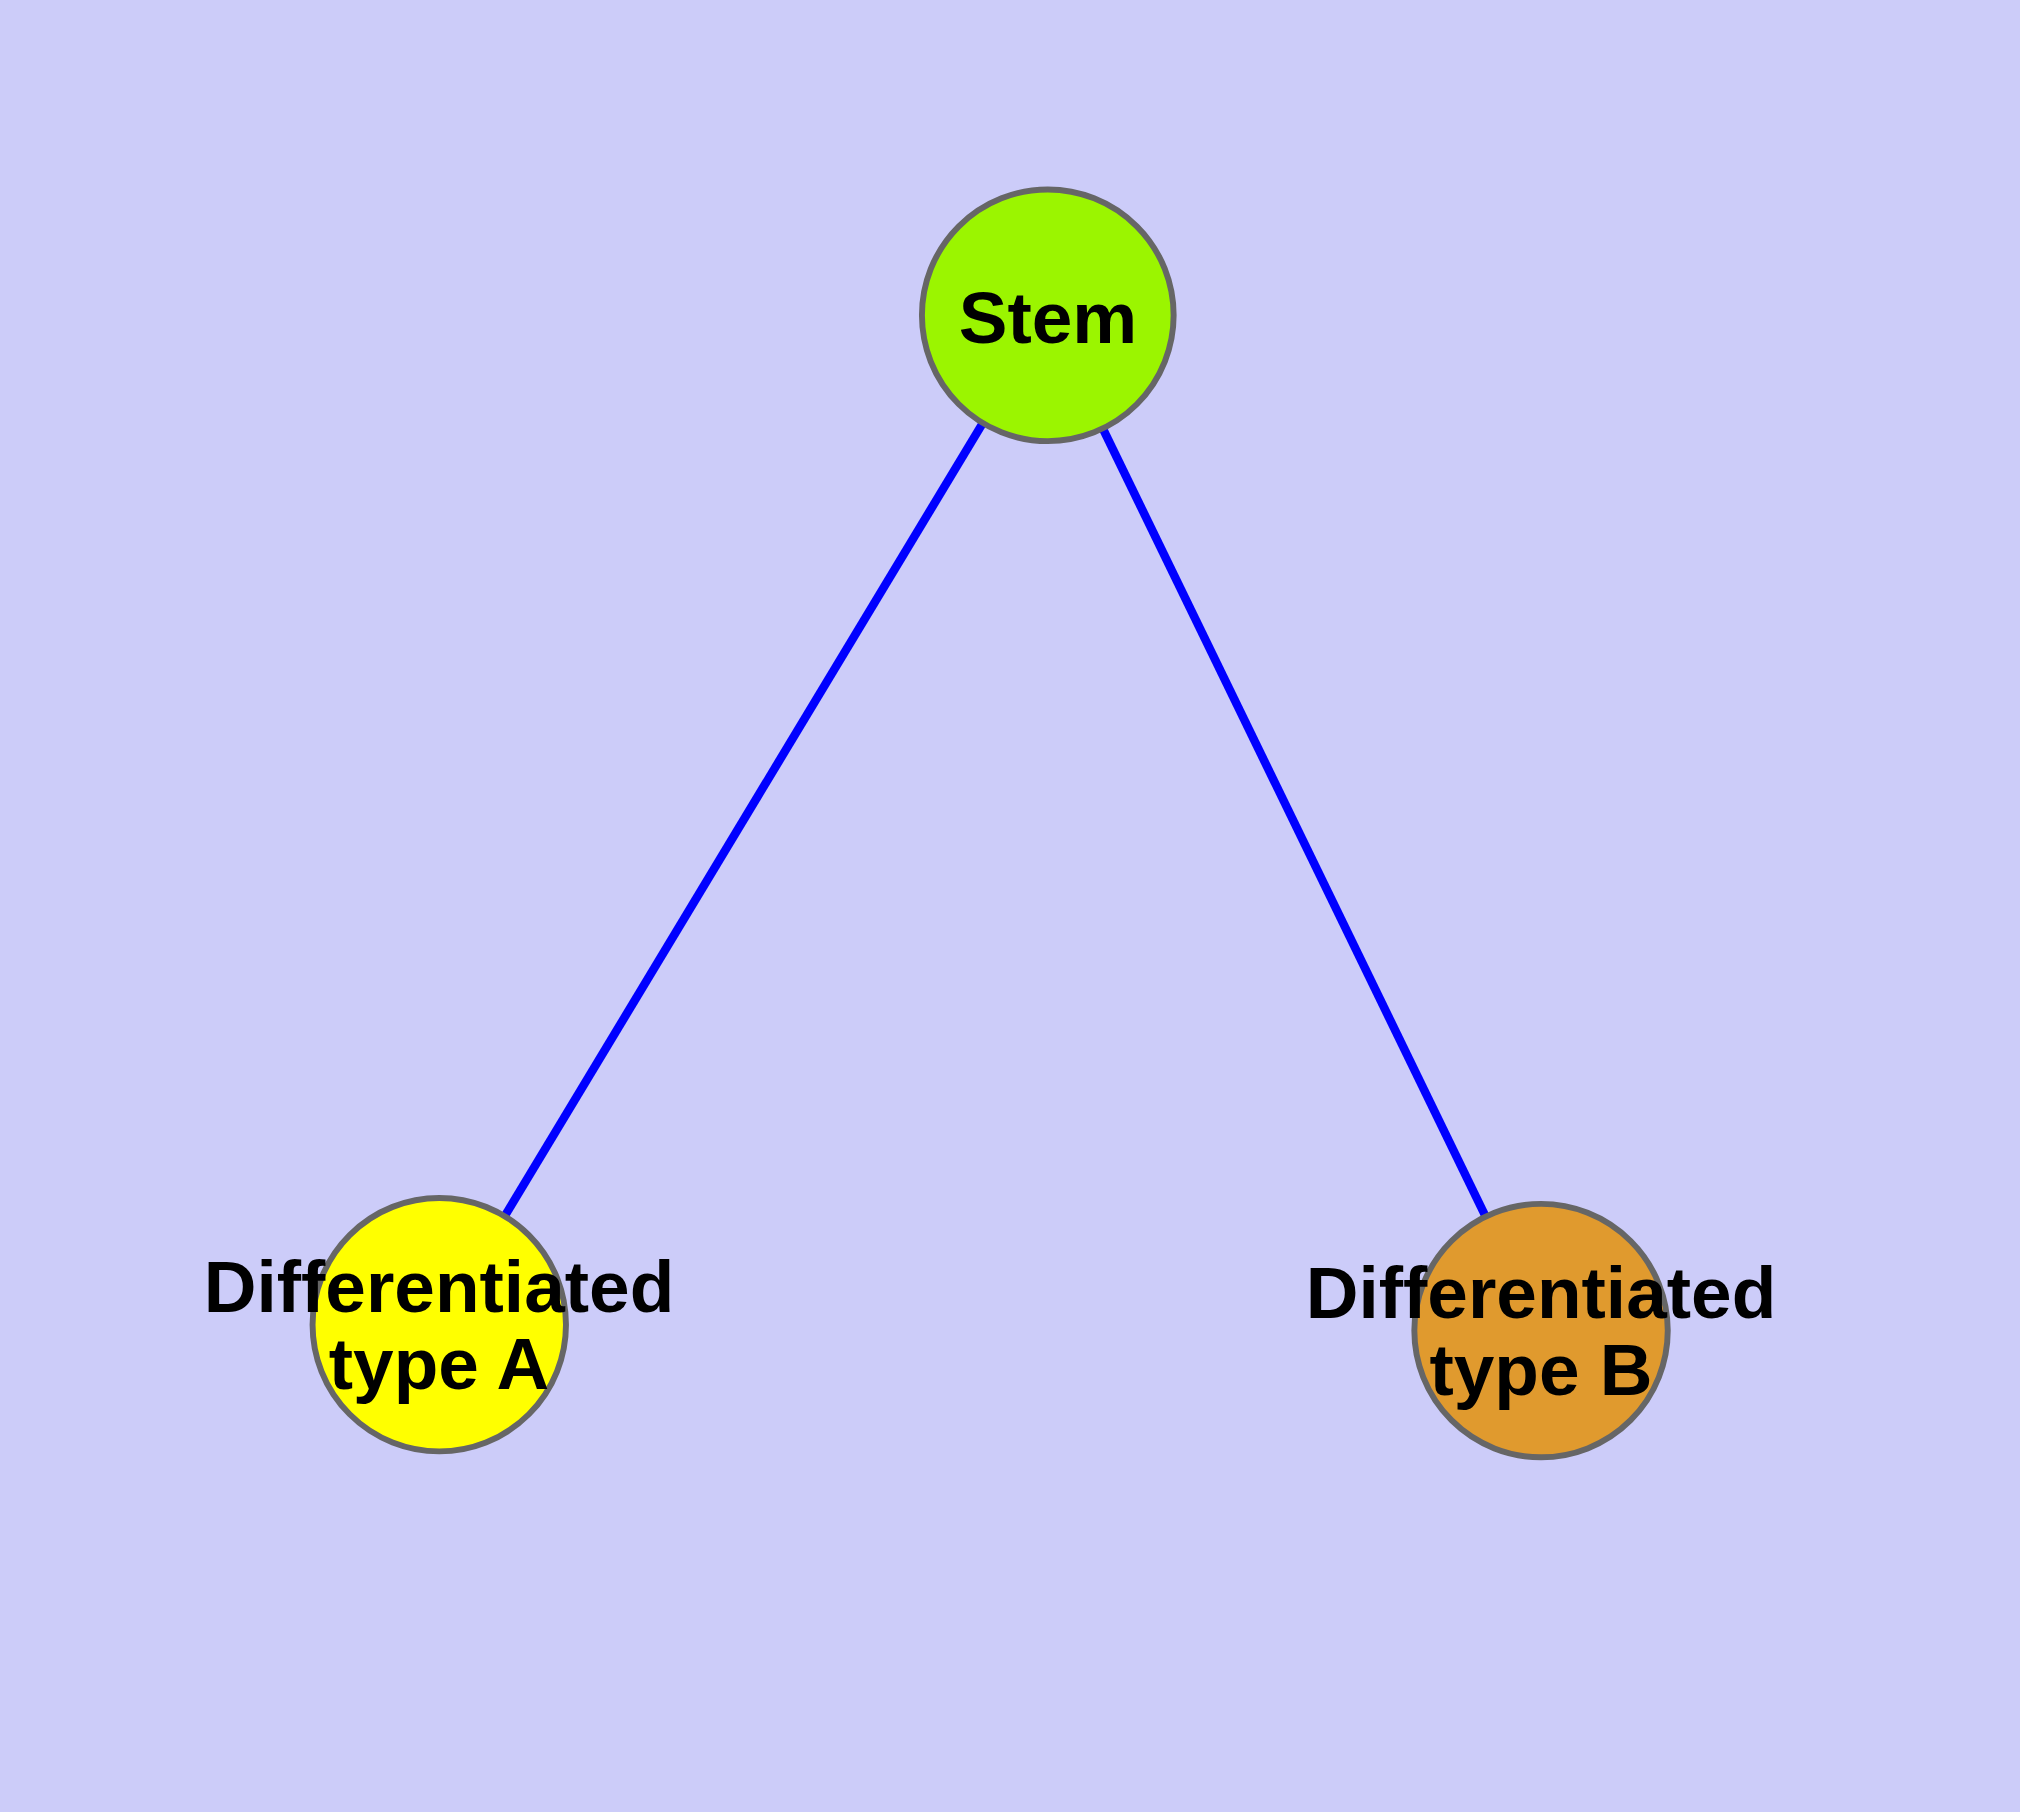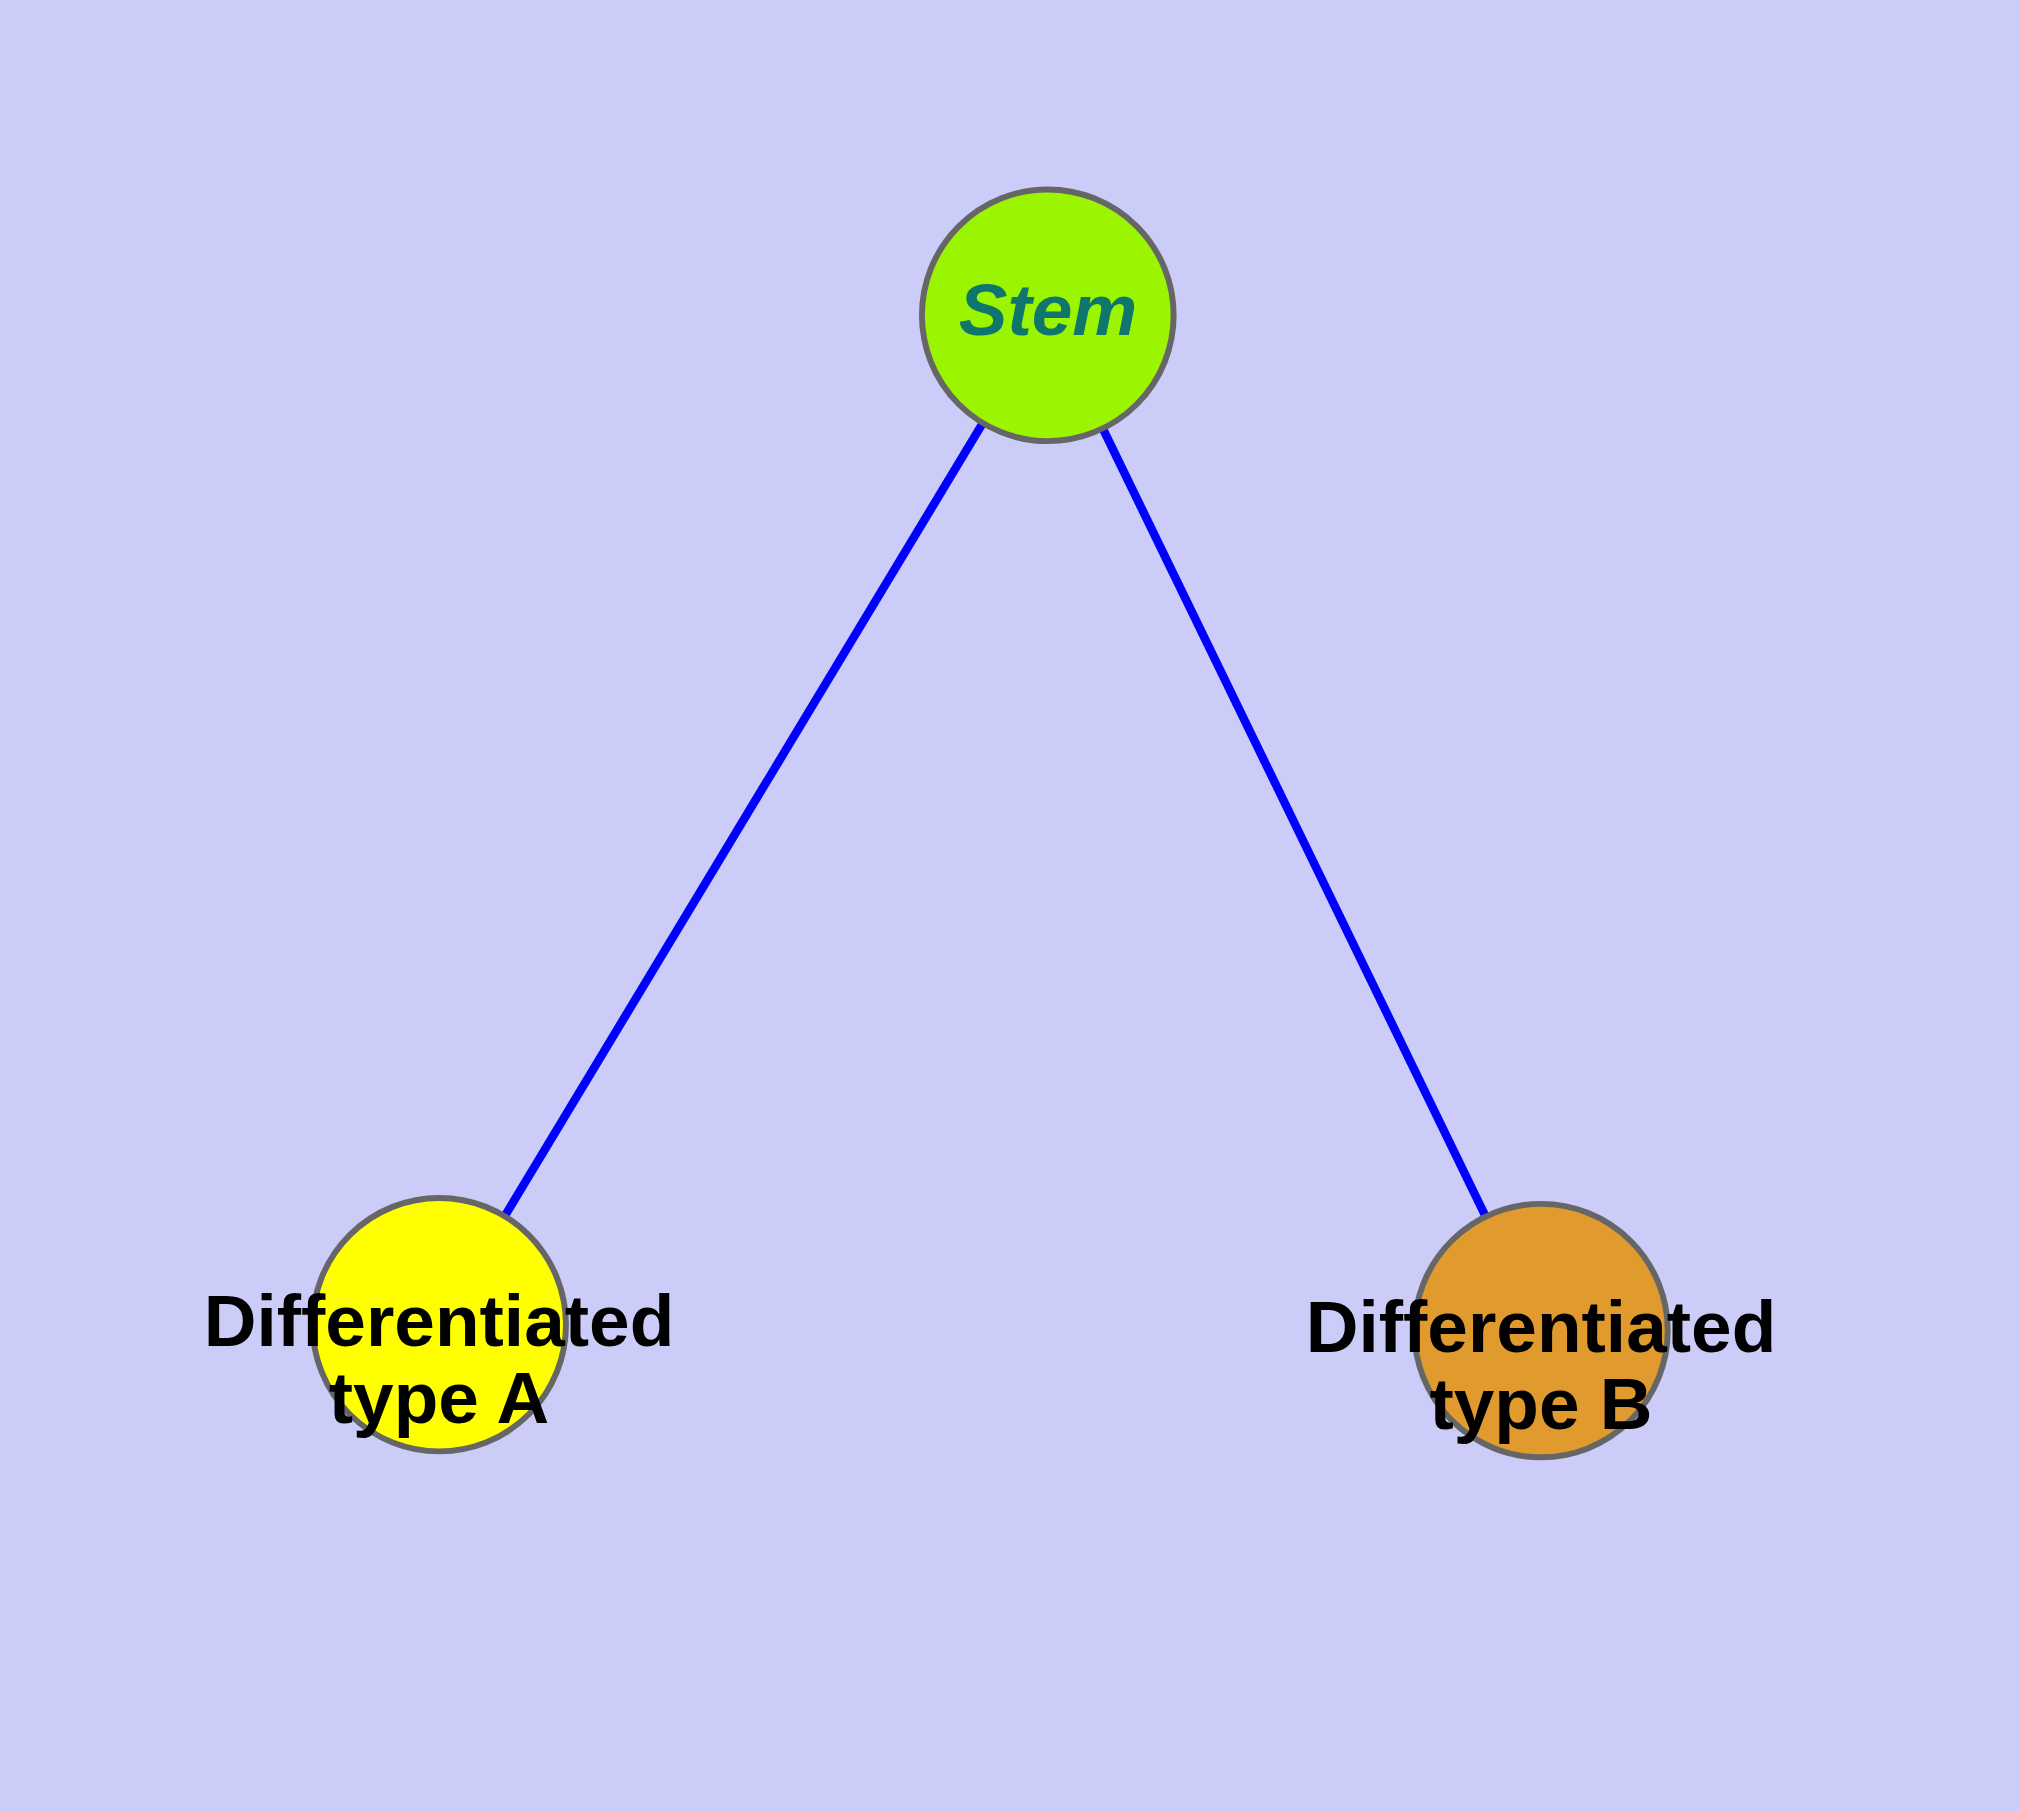--- a/index.html
+++ b/index.html
@@ -31,21 +31,20 @@
     white-space: pre;
     line-height: 1.06;
     pointer-events: none;
     transform: translate(-50%, -50%);
   }
   .node-label.stem {
     font-size: 73px;
   }
   .node-label.wide {
     font-size: 73px;
-    margin-top: 34px;
   }
 </style>
 </head>
 <body>
 
 <div id="canvas">
 
   <svg id="graph-svg" viewBox="0 0 2384 2138" xmlns="http://www.w3.org/2000/svg">
 
     <rect x="0" y="0" width="2384" height="2138" fill="#ccccf9"></rect>
@@ -55,21 +54,21 @@
         <line x1="1301.5460084036076" y1="506.92116506447087" x2="1752.0170182070349" y2="1434.179360501766" stroke="#0000ff" stroke-width="10"></line>
       </g>
     <g id="node-layer">
         <circle cx="1236" cy="372" r="148.5" fill="#9bf500" stroke="#666666" stroke-width="7"></circle>
         <circle cx="518" cy="1563" r="149.5" fill="#ffff00" stroke="#666666" stroke-width="7"></circle>
         <circle cx="1818" cy="1570" r="149.5" fill="#e09a2e" stroke="#666666" stroke-width="7"></circle>
       </g>
   </svg>
 
   <div id="label-layer">
-      <div class="node-label stem" style="left: 1048px; top: 310px; font-size: 73px; color: #0f766e; font-style: italic;">Stem</div>
+      <div class="node-label stem" style="left: 1048px; top: 318px; font-size: 73px; color: #000000;">Stem</div>
       <div class="node-label wide" style="left: 439px; top: 1325px; font-size: 73px; color: rgb(0, 0, 0);">Differentiated
 type A</div>
       <div class="node-label wide" style="left: 1541px; top: 1331px; font-size: 73px; color: rgb(0, 0, 0);">Differentiated
 type B</div>
     </div>
 
 </div>
 
 
 </body></html>

